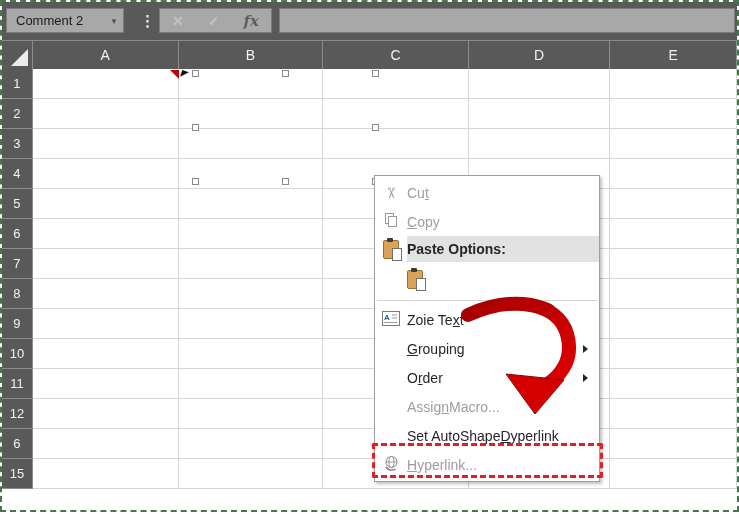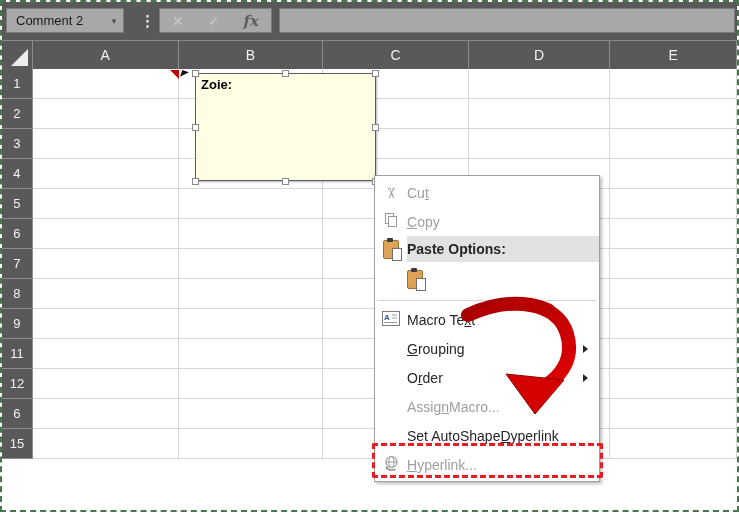--- a/index.html
+++ b/index.html
@@ -163,20 +163,28 @@
         </div>
         <div class="grow">
           <div class="rowhead">9</div>
           <div class="cell" style="width: 146px;"></div>
           <div class="cell" style="width: 145px;"></div>
           <div class="cell" style="width: 146px;"></div>
           <div class="cell" style="width: 142px;"></div>
           <div class="cell" style="width: 127px;"></div>
         </div>
         <div class="grow">
+          <div class="rowhead">10</div>
+          <div class="cell" style="width: 146px;"></div>
+          <div class="cell" style="width: 145px;"></div>
+          <div class="cell" style="width: 146px;"></div>
+          <div class="cell" style="width: 142px;"></div>
+          <div class="cell" style="width: 127px;"></div>
+        </div>
+        <div class="grow">
           <div class="rowhead">11</div>
           <div class="cell" style="width: 146px;"></div>
           <div class="cell" style="width: 145px;"></div>
           <div class="cell" style="width: 146px;"></div>
           <div class="cell" style="width: 142px;"></div>
           <div class="cell" style="width: 127px;"></div>
         </div>
         <div class="grow">
           <div class="rowhead">12</div>
           <div class="cell" style="width: 146px;"></div>
@@ -200,23 +208,20 @@
           <div class="cell" style="width: 146px;"></div>
           <div class="cell" style="width: 142px;"></div>
           <div class="cell" style="width: 127px;"></div>
         </div>
       </div>
   </div>
 
   <div class="red-tri"></div>
   <div class="conn-arrow"></div>
 
-  <div class="comment">
-    <div class="author">Zoie:</div>
-  </div>
   <div id="handles">
       <div class="handle" style="left: 190px; top: 68px;"></div>
       <div class="handle" style="left: 280px; top: 68px;"></div>
       <div class="handle" style="left: 370px; top: 68px;"></div>
       <div class="handle" style="left: 190px; top: 122px;"></div>
       <div class="handle" style="left: 370px; top: 122px;"></div>
       <div class="handle" style="left: 190px; top: 176px;"></div>
       <div class="handle" style="left: 280px; top: 176px;"></div>
       <div class="handle" style="left: 370px; top: 176px;"></div>
     </div>
@@ -268,21 +273,21 @@
       <span class="gutter">
           <span><svg width="18" height="15">
               <rect x="0.5" y="0.5" width="17" height="14" fill="#fff" stroke="#7b7b7b"></rect>
               <text x="2" y="9" font-size="8" font-weight="bold" fill="#2e5597" font-family="Liberation Sans, sans-serif">A</text>
               <line x1="10" y1="4" x2="15" y2="4" stroke="#9a9a9a"></line>
               <line x1="10" y1="7" x2="15" y2="7" stroke="#9a9a9a"></line>
               <line x1="2" y1="11.5" x2="15" y2="11.5" stroke="#9a9a9a"></line>
             </svg></span>
         </span>
       <span class="lbl">
-          <span>Macro Te</span>
+          <span>Zoie Te</span>
           <u>x</u>
           <span>t</span>
         </span>
     </div>
 
     <div class="mi">
       <span class="gutter"></span>
       <span class="lbl">
           <u>G</u>
           <span>rouping</span>

